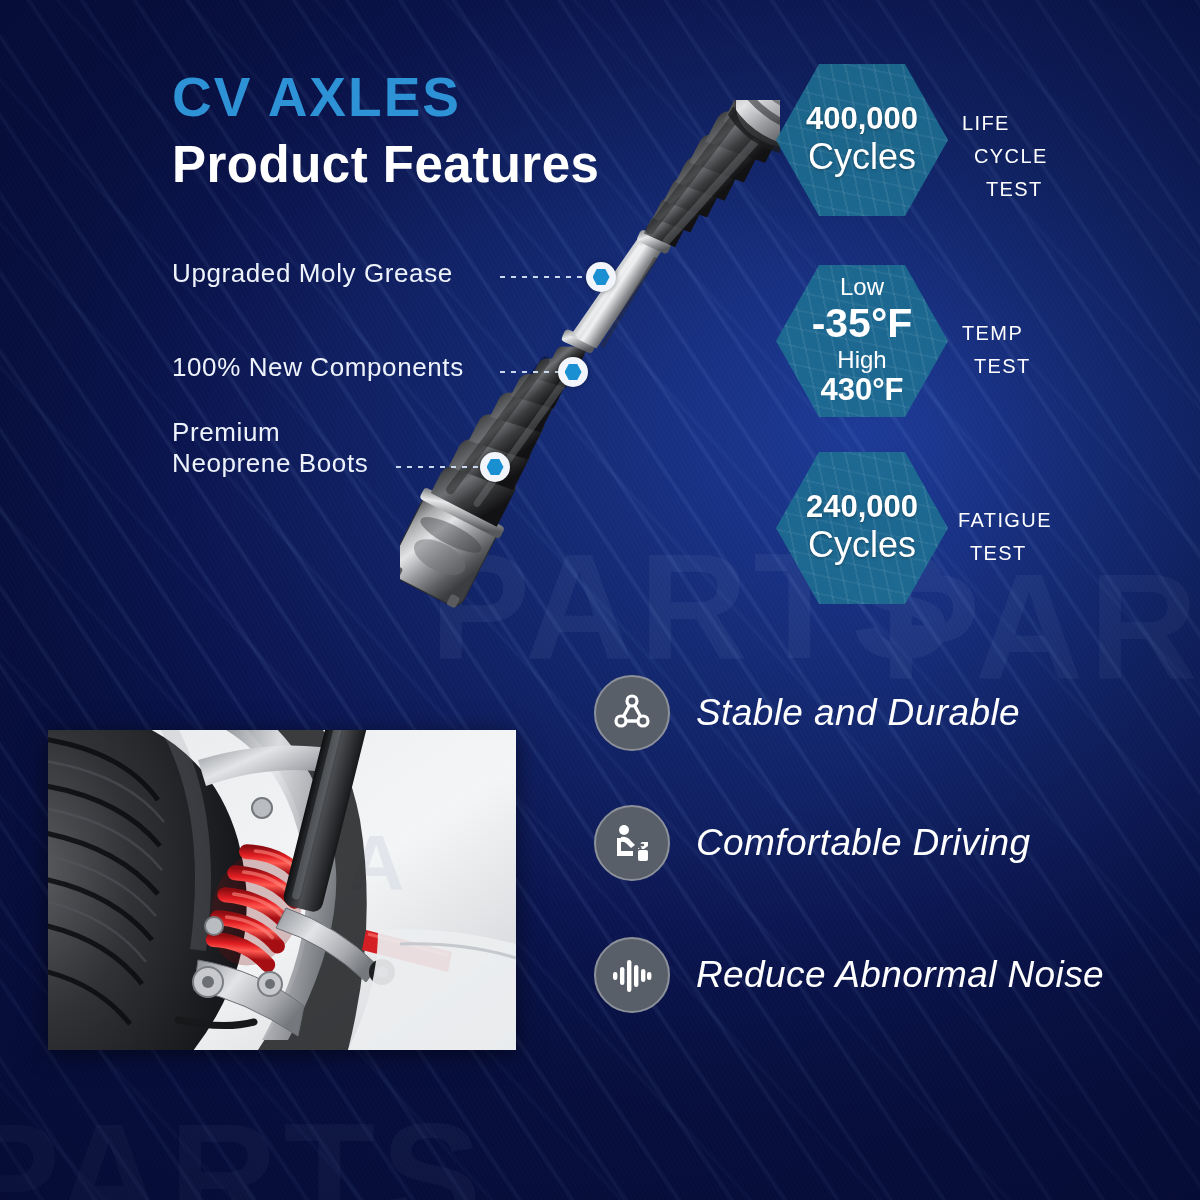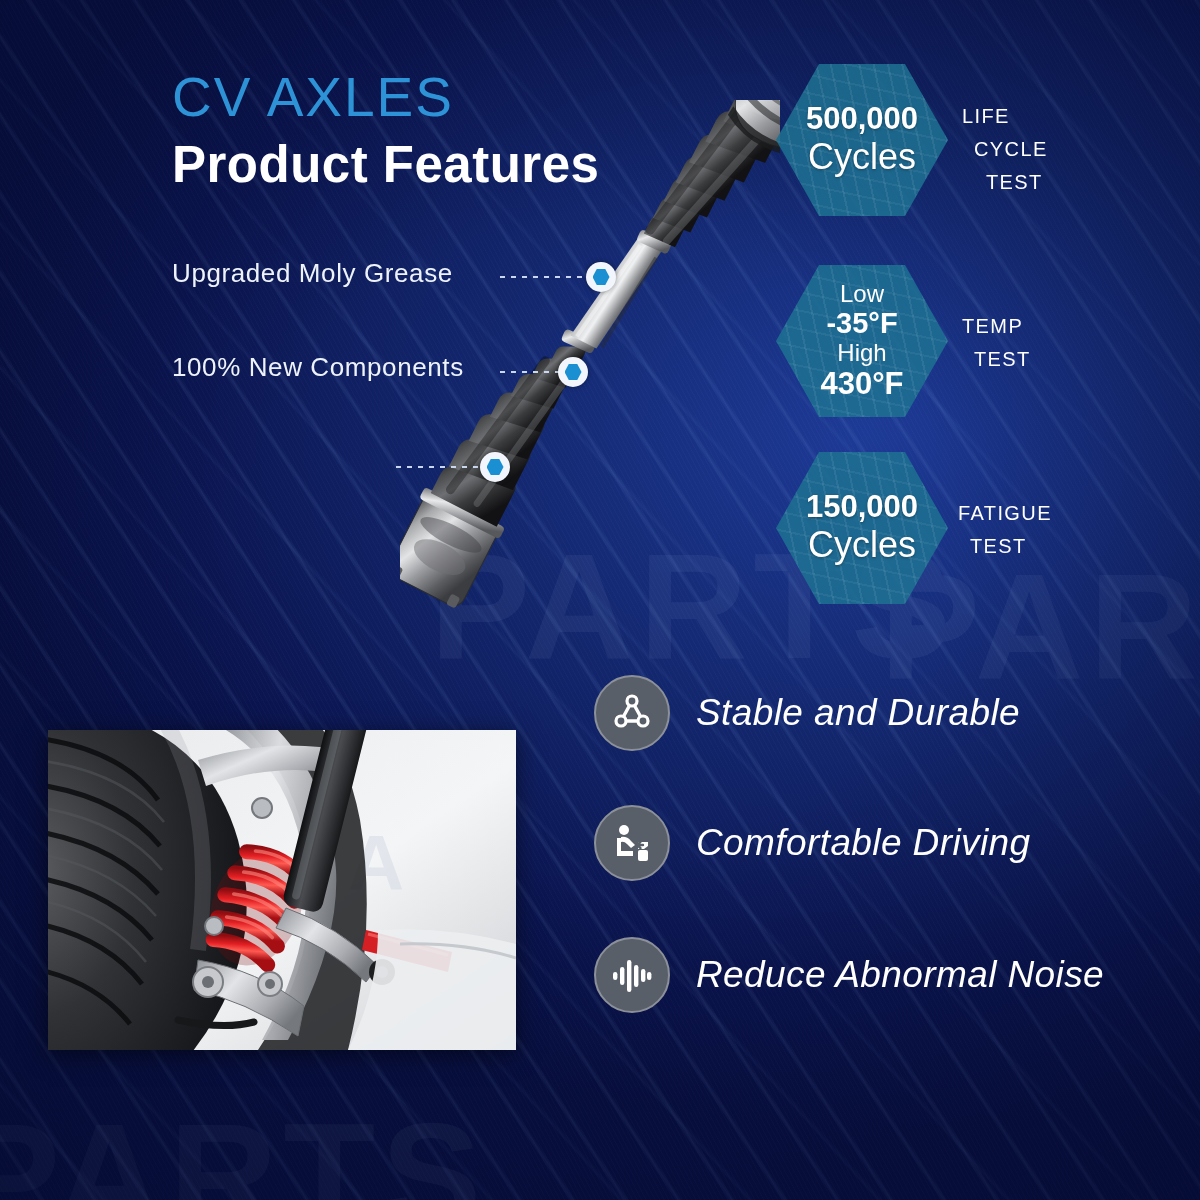--- a/index.html
+++ b/index.html
@@ -75,21 +75,21 @@
     white-space: nowrap;
   }
   .wm1 { position:absolute; left: 880px; top: 540px; }
   .wm2 { position:absolute; left: -40px; top: 1090px; }
   .wm3 { position:absolute; left: 430px; top: 520px; }
 
   
   .headline { position: absolute; left: 172px; top: 70px; }
   .title-main {
     font-size: 55px;
-    font-weight: normal;
+    font-weight: bold;
     letter-spacing: 2px;
     color: #2d93d6;
     line-height: 1;
   }
   .title-sub {
     margin-top: 14px;
     font-size: 51px;
     font-weight: bold;
     color: #ffffff;
     letter-spacing: .5px;
@@ -160,32 +160,32 @@
     position: relative; z-index: 2;
     text-shadow: 0 1px 3px rgba(0,0,0,.35);
   }
   .hex-small {
     font-size: 36px; font-weight: normal; line-height: 1.15;
     position: relative; z-index: 2;
     text-shadow: 0 1px 3px rgba(0,0,0,.35);
   }
   .hex-lines .ln { position: relative; z-index: 2; line-height: 1.12; }
   .hex-lines .lab-lo { font-size: 24px; }
-  .hex-lines .val-lo { font-size: 29px; font-weight: bold; }
+  .hex-lines .val-lo { font-size: 41px; font-weight: bold; }
   .hex-lines .lab-hi { font-size: 24px; }
   .hex-lines .val-hi { font-size: 31px; font-weight: bold; }
 
   .testlabel {
     position: absolute;
     color: #ffffff;
     font-size: 20px;
     letter-spacing: 1.4px;
     line-height: 1.65;
   }
-  .testlabel .i1 { display: block; }
+  .testlabel .i1 { display: block; margin-top: 7px; }
   .testlabel .i2 { display: block; padding-left: 12px; }
   .testlabel .i3 { display: block; padding-left: 24px; }
 
   
   .benefit {
     position: absolute;
     display: flex; align-items: center; gap: 26px;
   }
   .benefit .circ {
     width: 76px; height: 76px; border-radius: 50%;
@@ -357,48 +357,52 @@
     </div>
 
   <div class="callout" style="left:172px; top:352px;">
     <span>100% New Components</span>
   </div>
   <div class="dots" style="left:500px; top:371px; width:60px;"></div>
   <div class="hexdot" style="left:558px; top:357px;">
       <i></i>
     </div>
 
+  <div class="callout" style="left:172px; top:417px;">
+    <span>Premium</span>
+    <span class="l2">Neoprene Boots</span>
+  </div>
   <div class="dots" style="left:396px; top:466px; width:86px;"></div>
   <div class="hexdot" style="left:480px; top:452px;">
       <i></i>
     </div>
 
   <div class="hexbadge" style="left:776px; top:64px;">
-    <div class="hex-big">500,000</div>
+    <div class="hex-big">400,000</div>
     <div class="hex-small">Cycles</div>
   </div>
   <div class="testlabel" style="left:962px; top:100px;">
     <span class="i1">LIFE</span>
     <span class="i2">CYCLE</span>
     <span class="i3">TEST</span>
   </div>
 
   <div class="hexbadge hex-lines" style="left:776px; top:265px;">
     <div class="ln lab-lo">Low</div>
     <div class="ln val-lo">-35°F</div>
     <div class="ln lab-hi">High</div>
     <div class="ln val-hi">430°F</div>
   </div>
   <div class="testlabel" style="left:962px; top:310px;">
     <span class="i1">TEMP</span>
     <span class="i2">TEST</span>
   </div>
 
   <div class="hexbadge" style="left:776px; top:452px;">
-    <div class="hex-big">150,000</div>
+    <div class="hex-big">240,000</div>
     <div class="hex-small">Cycles</div>
   </div>
   <div class="testlabel" style="left:958px; top:497px;">
     <span class="i1">FATIGUE</span>
     <span class="i2">TEST</span>
   </div>
 
   <div class="benefit" style="left:594px; top:675px;">
     <div class="circ">
       <svg width="46" height="46" viewBox="0 0 46 46">

